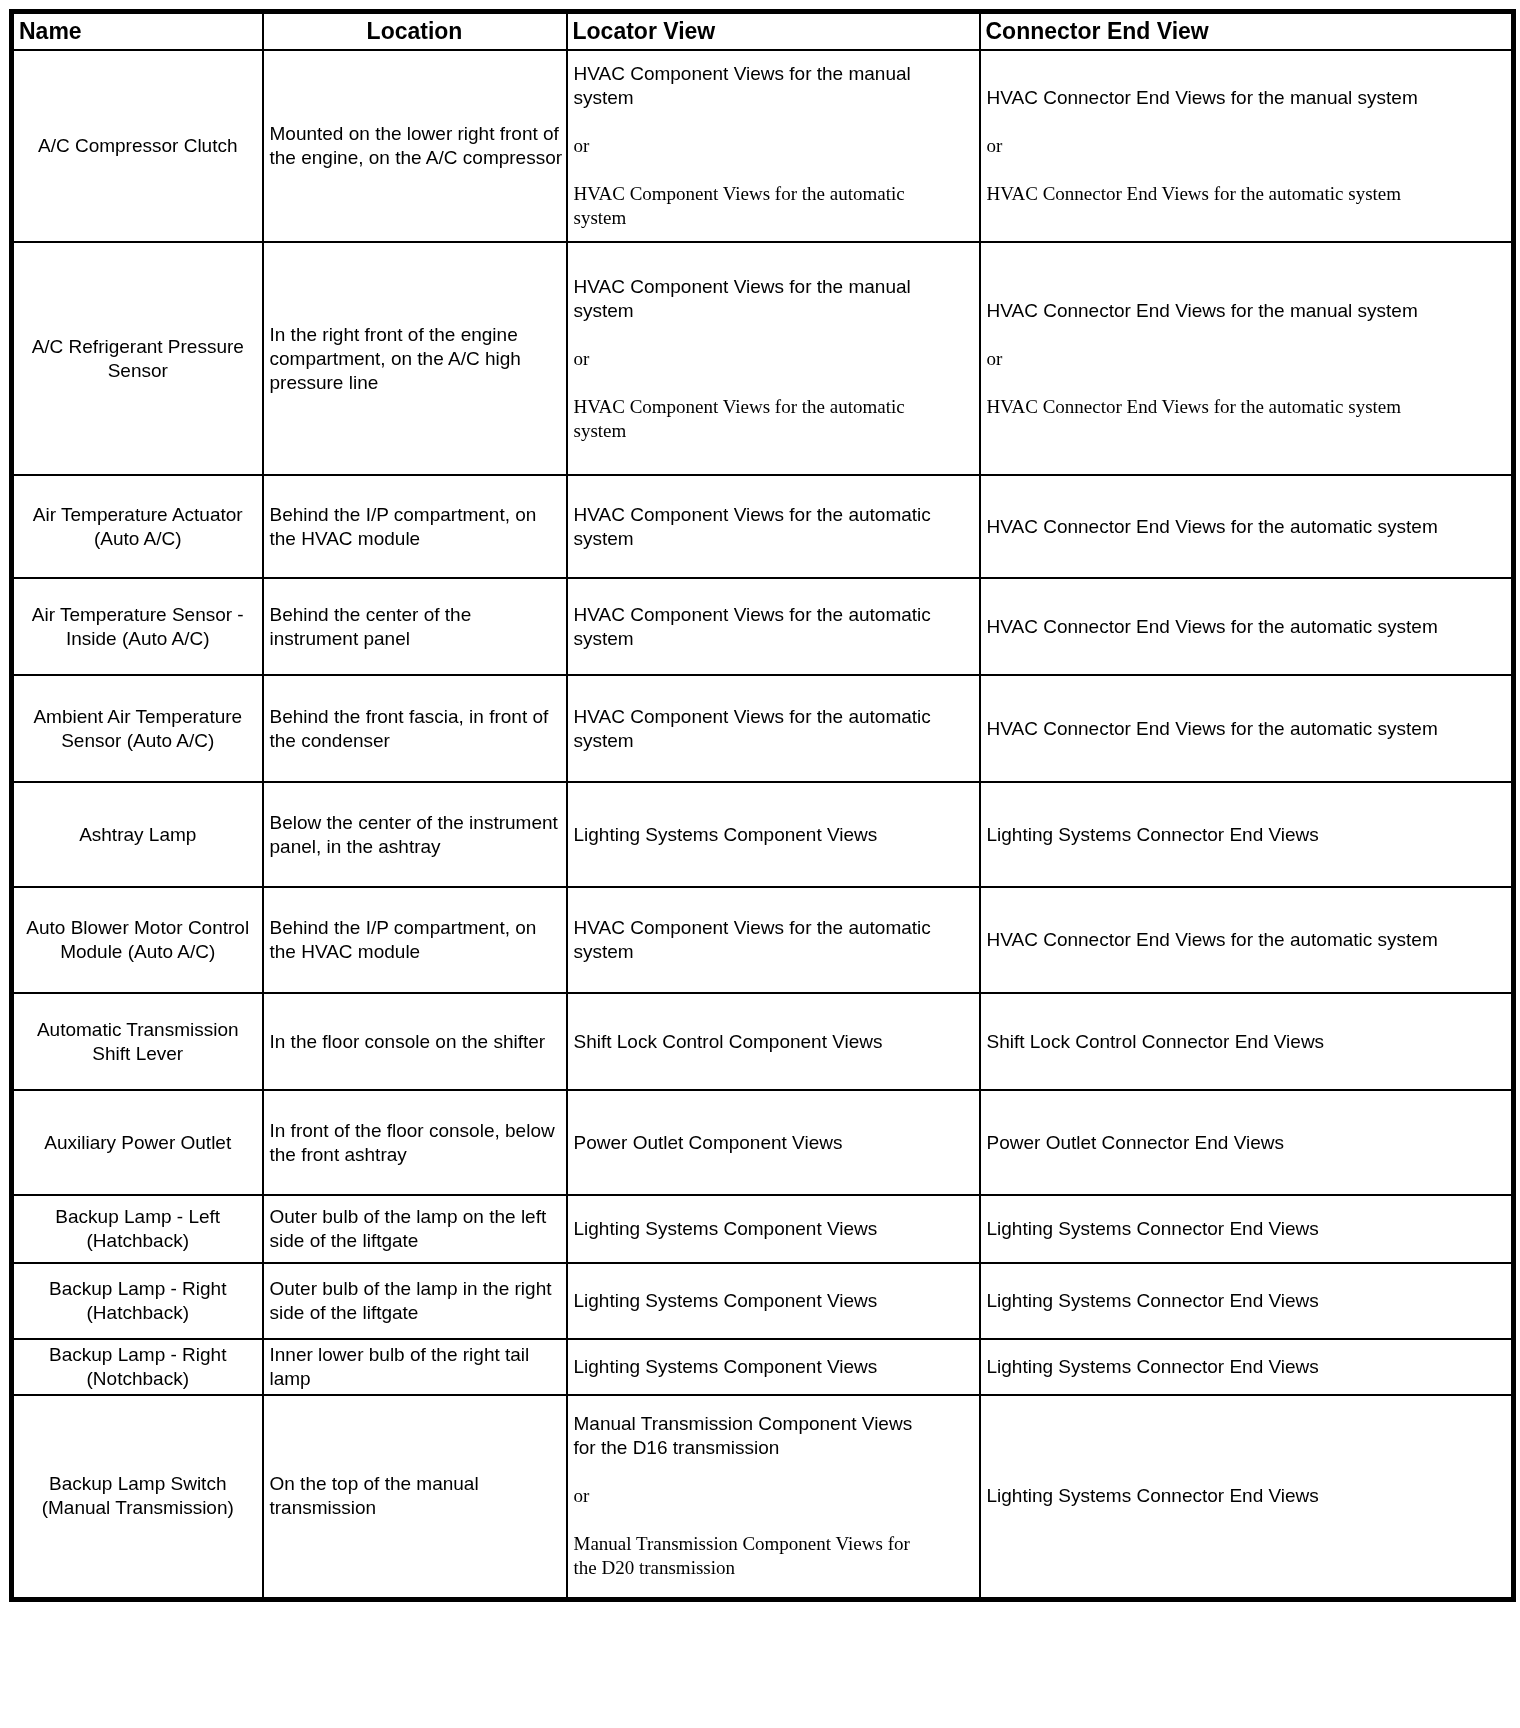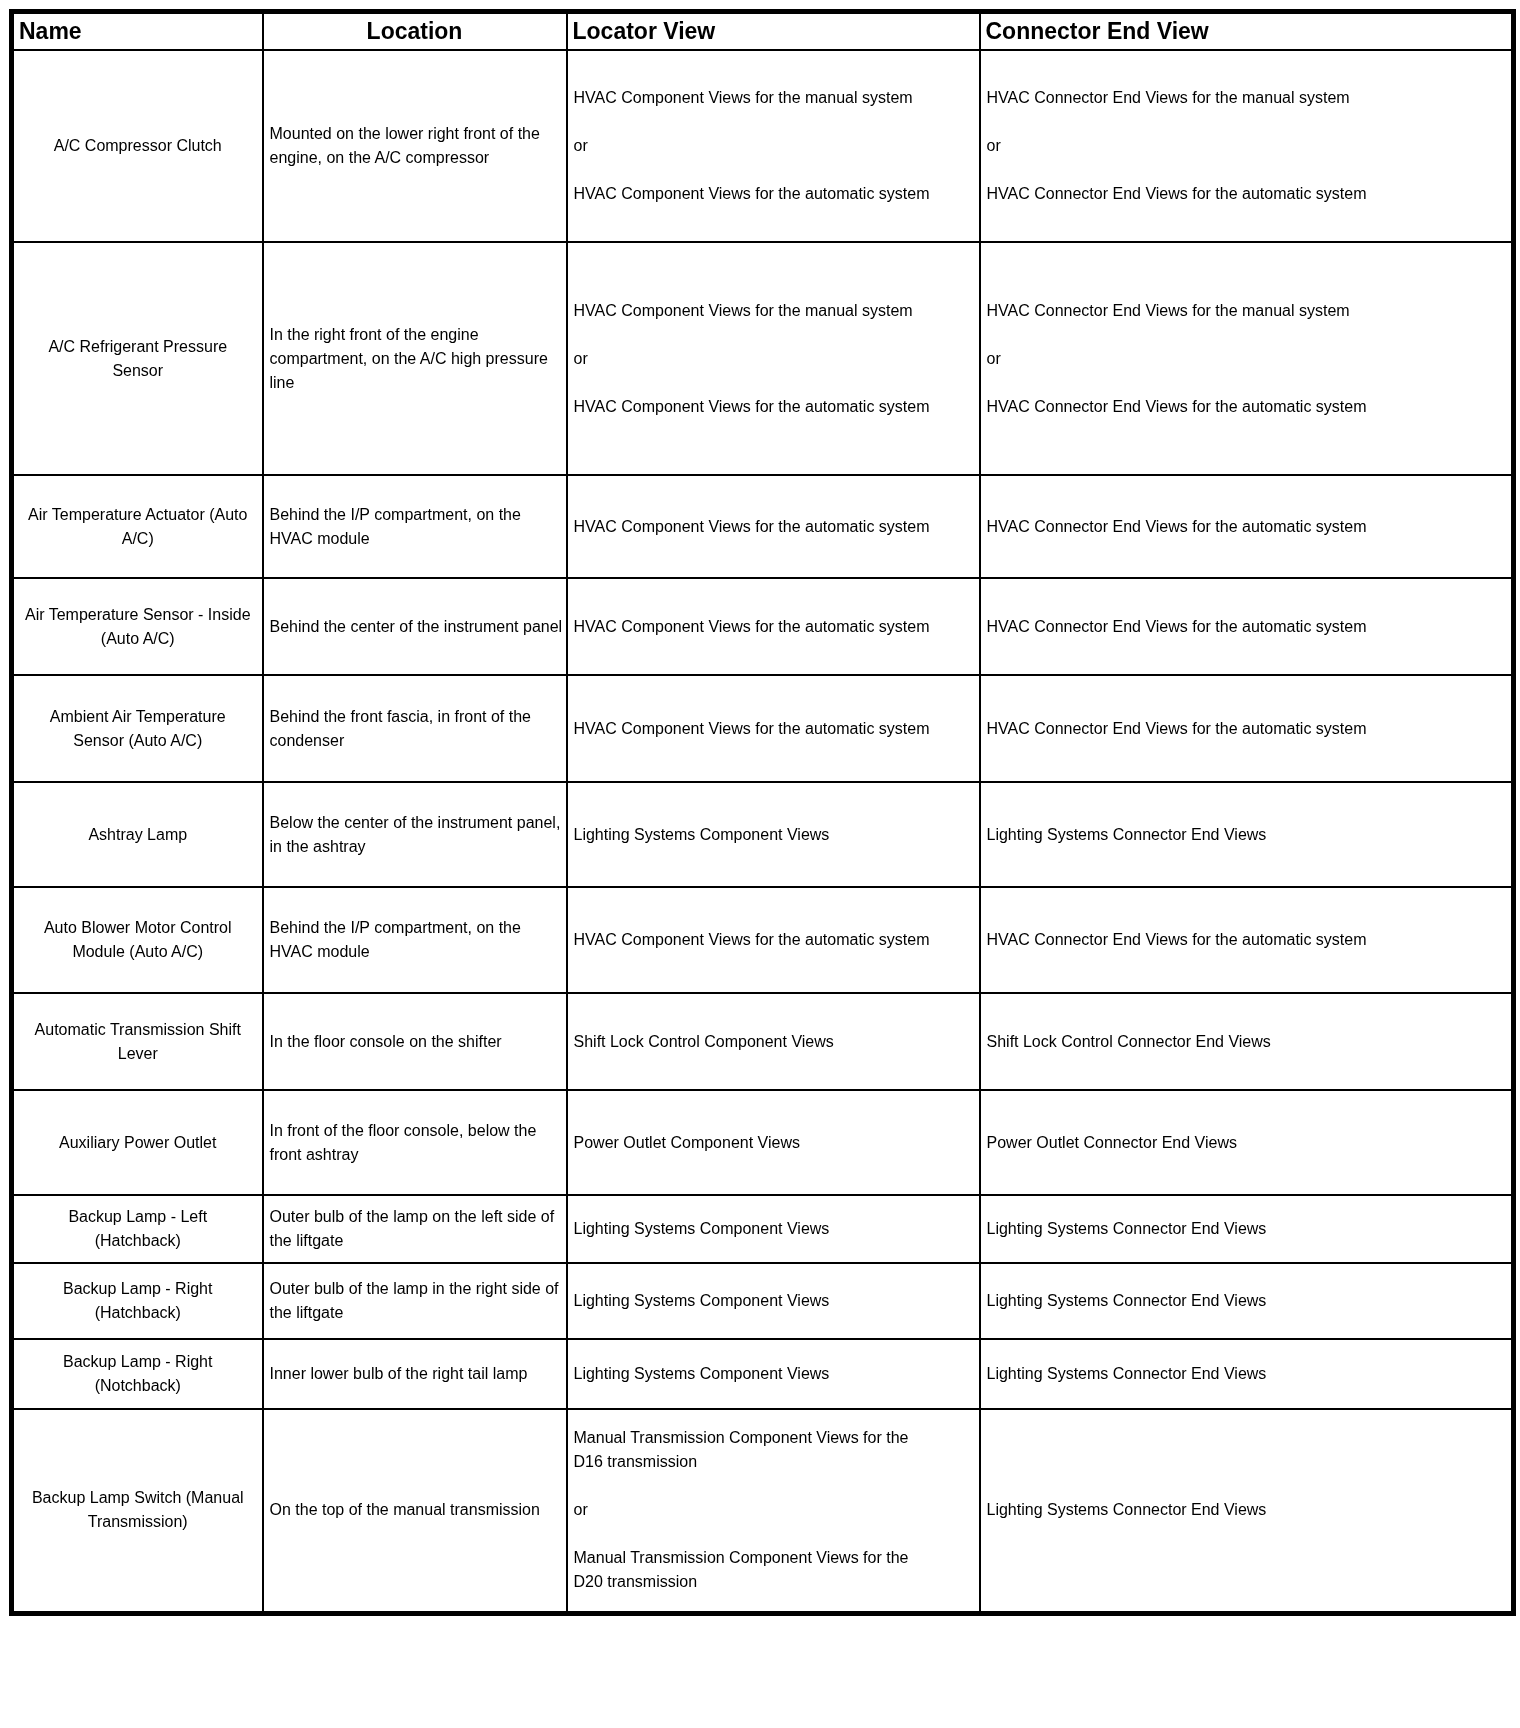--- a/index.html
+++ b/index.html
@@ -21,21 +21,21 @@
     width: 1503px;
     border: 5px solid #000000;
   }
   col.w-name      { width: 251px; }
   col.w-location  { width: 304px; }
   col.w-locator   { width: 413px; }
   col.w-connector { width: 534px; }
 
   th, td {
     border: 2px solid #000000;
-    font-size: 16px;
+    font-size: 19px;
     line-height: 24px;
     vertical-align: middle;
     padding: 2px 6px;
     overflow: hidden;
   }
   th {
     font-size: 23px;
     line-height: 27px;
     font-weight: bold;
     text-align: left;
@@ -58,20 +58,21 @@
   }
   td.c-connector {
     text-align: left;
     padding: 2px 8px 2px 6px;
   }
   td p {
     margin: 0;
   }
   td p + p {
     margin-top: 24px; 
+    font-family: Liberation Serif, serif;
   }
 </style>
 </head>
 <body>
 
 <div class="page">
   <table class="component-table">
     <colgroup>
       <col class="w-name">
       <col class="w-location">
@@ -242,21 +243,21 @@
           <td class="c-location">
             <p>Outer bulb of the lamp in the right side of the liftgate</p>
           </td>
           <td class="c-locator">
             <p>Lighting Systems Component Views</p>
           </td>
           <td class="c-connector">
             <p>Lighting Systems Connector End Views</p>
           </td>
         </tr>
-        <tr style="height: 70px;">
+        <tr style="height: 56px;">
           <td class="c-name">
             <p>Backup Lamp - Right (Notchback)</p>
           </td>
           <td class="c-location">
             <p>Inner lower bulb of the right tail lamp</p>
           </td>
           <td class="c-locator">
             <p>Lighting Systems Component Views</p>
           </td>
           <td class="c-connector">

